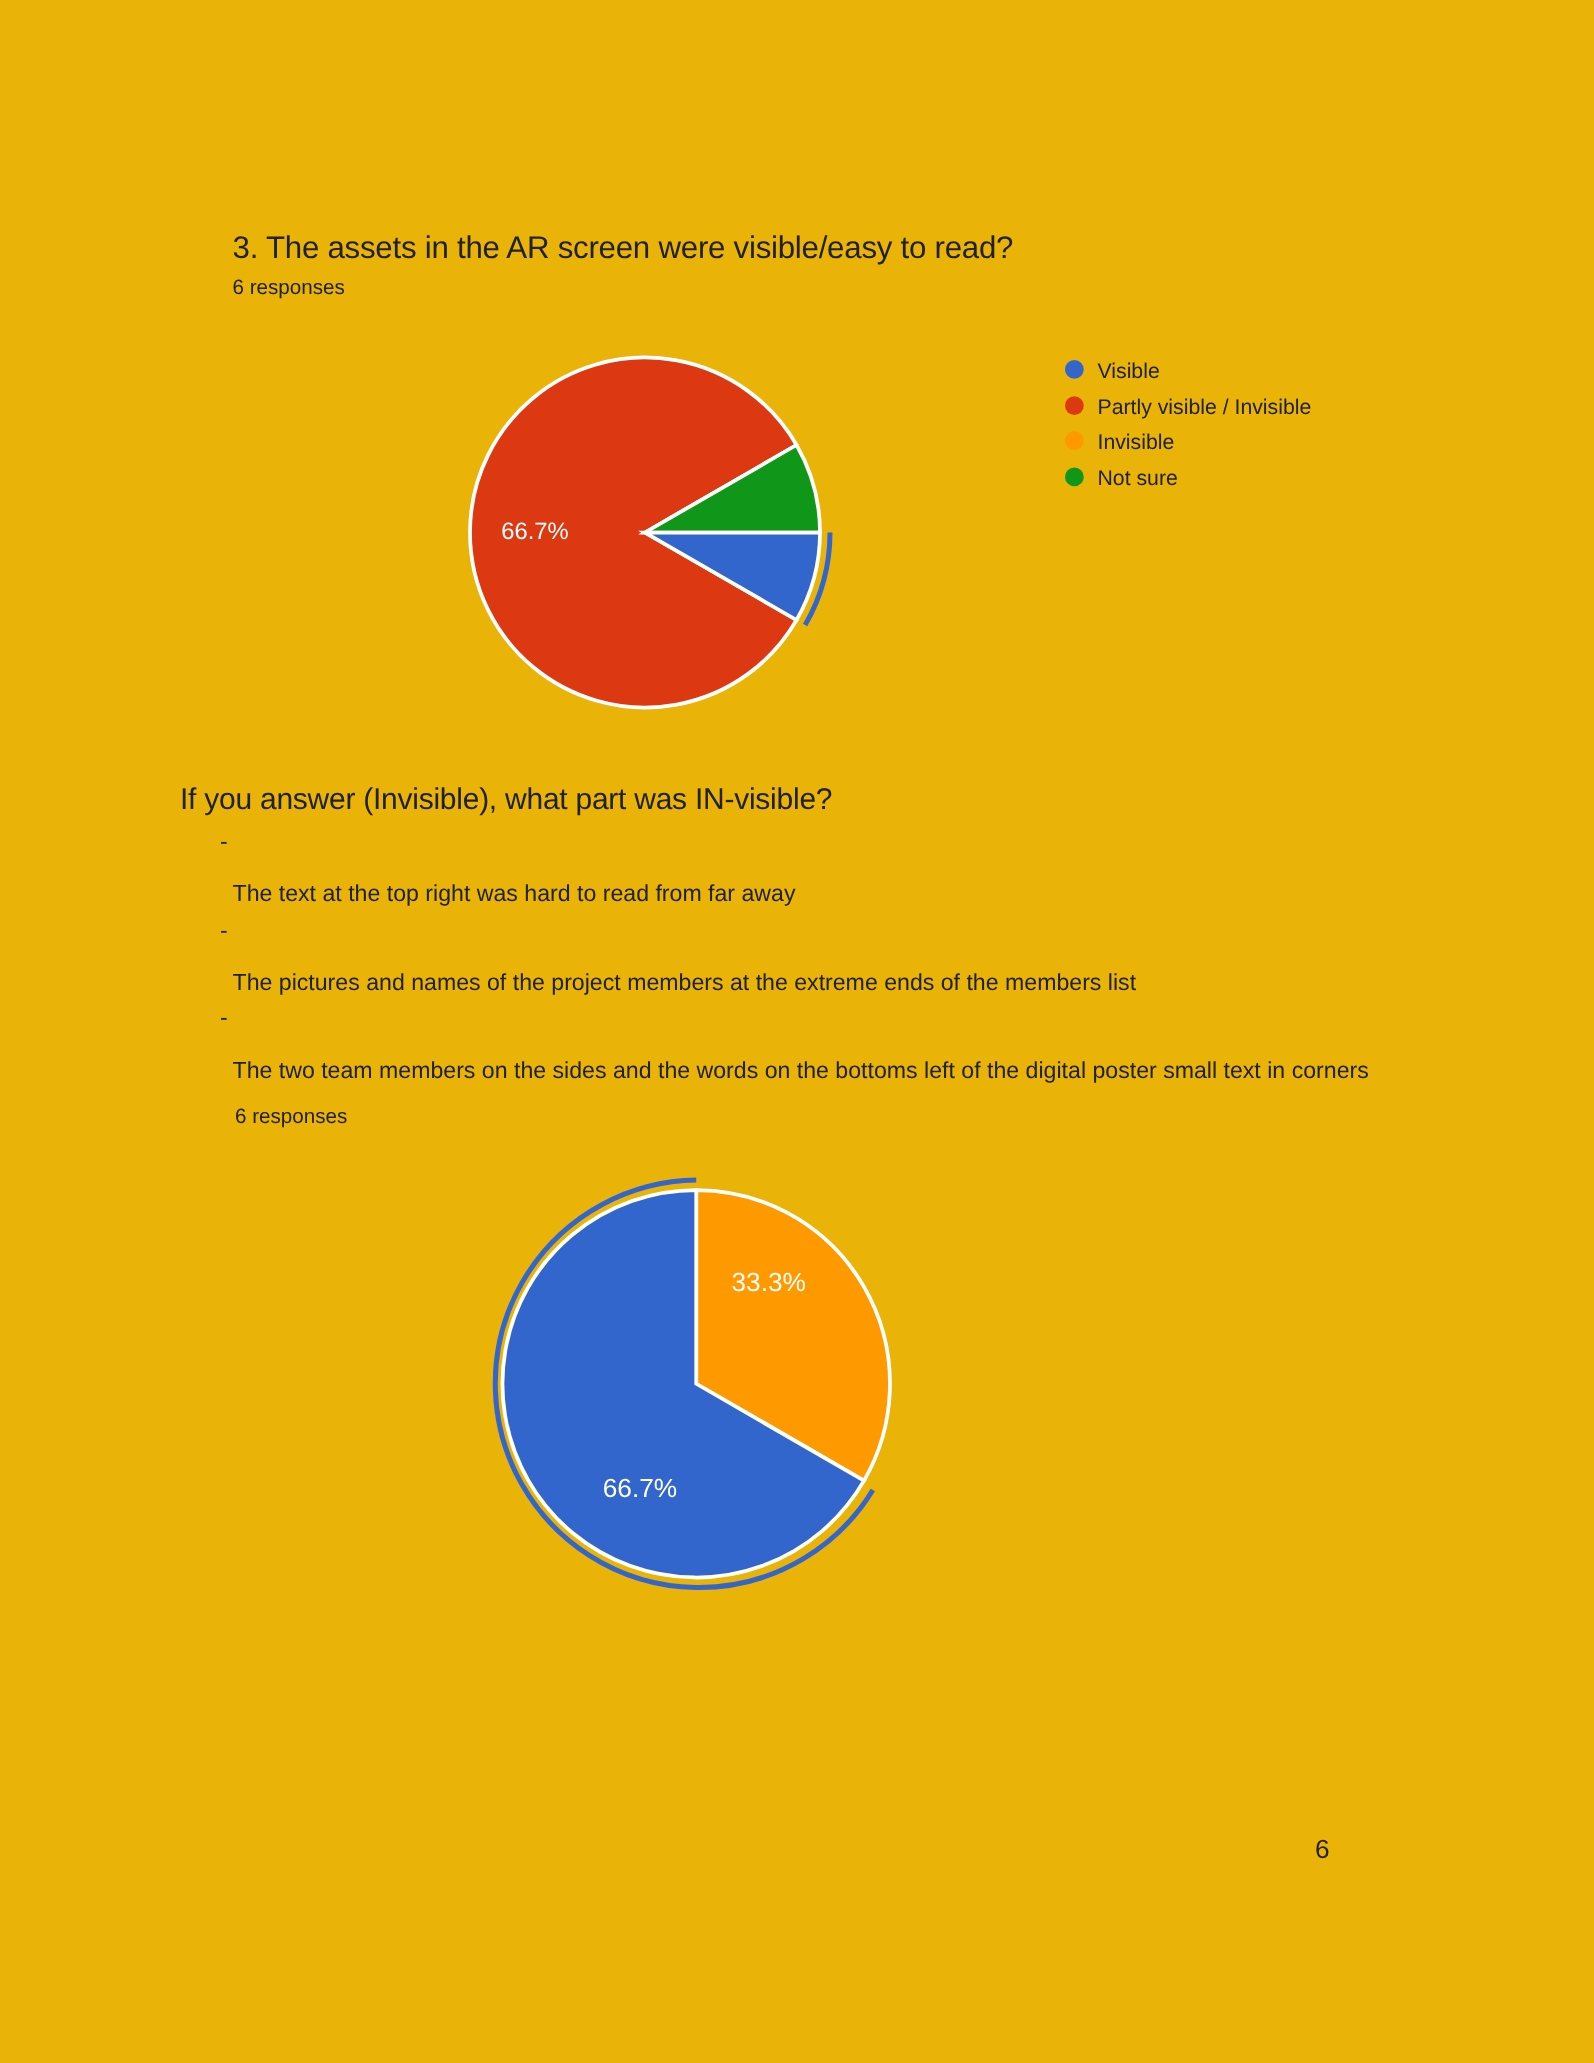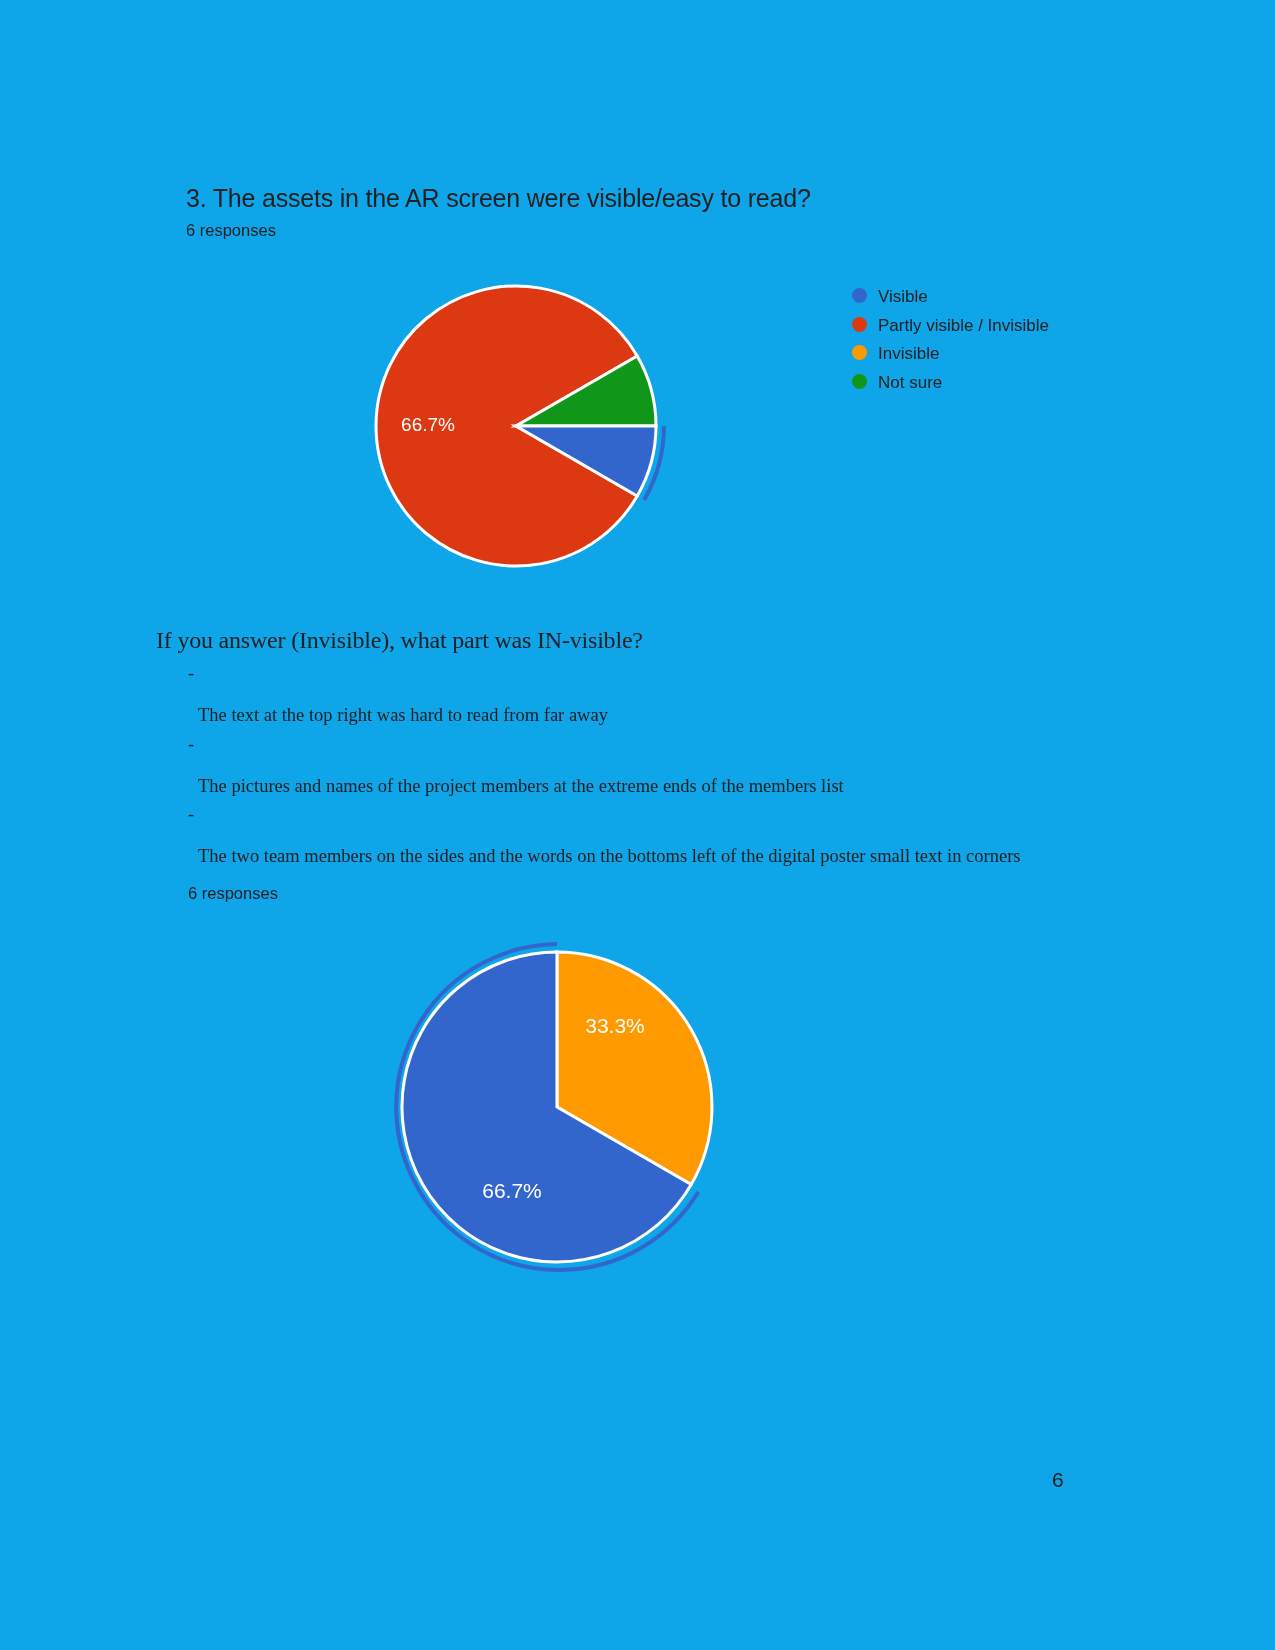--- a/index.html
+++ b/index.html
@@ -12,21 +12,21 @@
     height: 1650px;
     position: relative;
     font-family: "Liberation Sans", sans-serif;
     color: #202124;
     overflow: hidden;
   }
 
   .page {
     position: absolute;
     inset: 0;
-    background: #0ea5e9;
+    background: #eab308;
   }
 
   
   .q-title {
     position: absolute;
     font-size: 25px;
     font-weight: 400;
     color: #202124;
     letter-spacing: -0.2px;
     white-space: pre;
@@ -172,21 +172,21 @@
     <div class="legend-row">
       <span class="legend-dot" style="background:#ff9900;"></span>
       <span class="legend-text">Invisible</span>
     </div>
     <div class="legend-row">
       <span class="legend-dot" style="background:#109618;"></span>
       <span class="legend-text">Not sure</span>
     </div>
   </div>
 
-  <div class="free-block" style="left:156px; top:625px; width:960px;font-family:Liberation Serif, serif;">
+  <div class="free-block" style="left:144px; top:625px; width:960px;">
     <div class="free-title">If you answer (Invisible), what part was IN-visible?</div>
     <ul class="bullet-list">
       <li class="bullet-item">
         <span class="bullet-dash">-</span>
         <span class="bullet-text">The text at the top right was hard to read from far away</span>
       </li>
       <li class="bullet-item">
         <span class="bullet-dash">-</span>
         <span class="bullet-text">The pictures and names of the project members at the extreme ends of the members list</span>
       </li>

